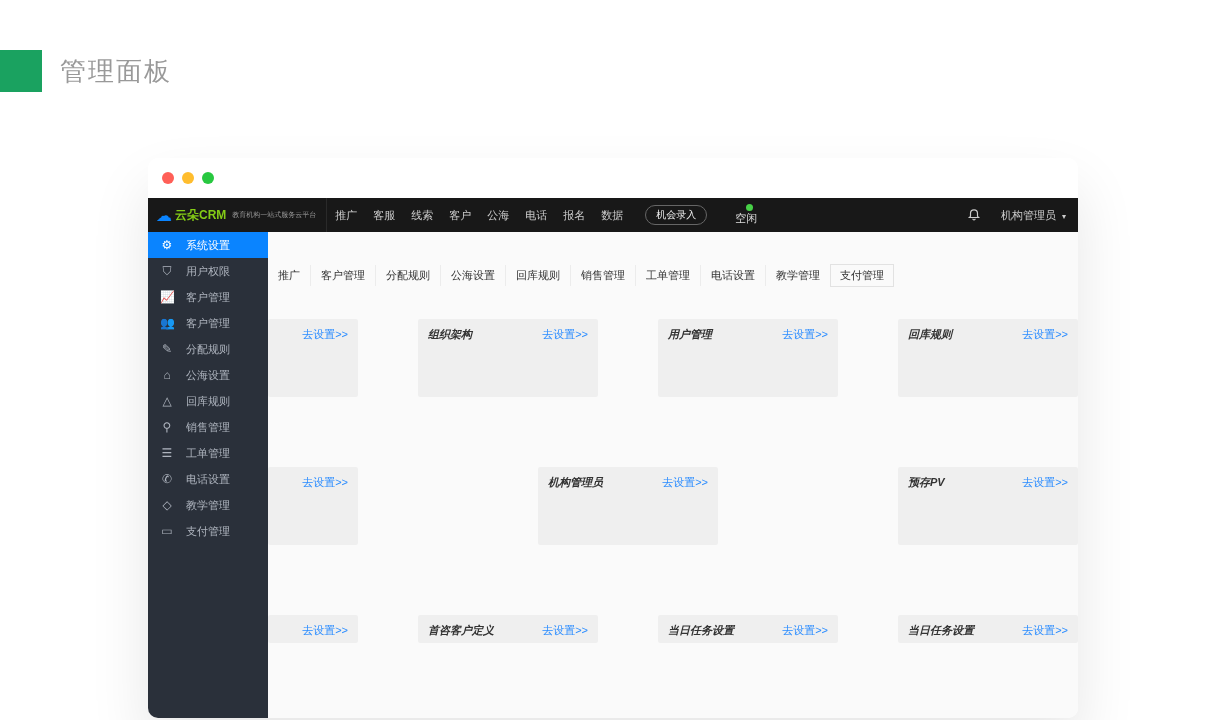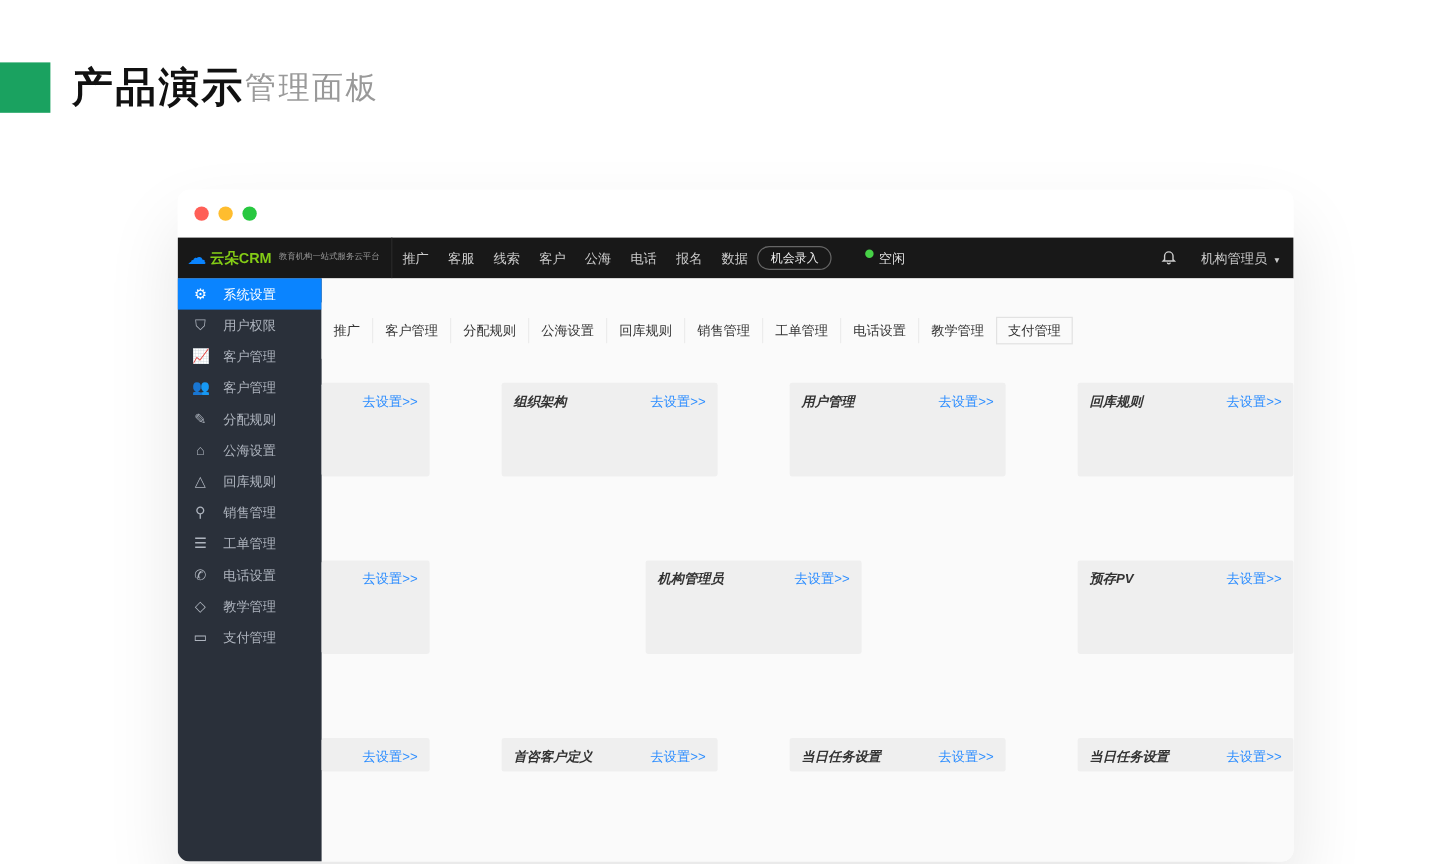--- a/index.html
+++ b/index.html
@@ -43,24 +43,24 @@
   .brand {
     display:flex; align-items:center; padding:0 10px 0 8px; height:100%;
     border-right:1px solid #2a2a2a; margin-right:8px;
   }
   .brand .cloud { color:#0a84ff; font-size:16px; margin-right:3px; }
   .brand .btxt  { font-size:12px; font-weight:700; color:#84cc16; }
   .brand .bsub  { font-size:7px; color:#999; margin-left:6px; line-height:1.1; }
   .nav-items { display:flex; gap:16px; align-items:center; }
   .nav-items .nitem { color:#ccc; cursor:pointer; }
   .rec-btn {
-    margin-left:8px; padding:2px 10px; border:1px solid #666;
+    margin-left:22px; padding:2px 10px; border:1px solid #666;
     border-radius:10px; font-size:10px; color:#eee; cursor:pointer;
   }
-  .status-dot { display:flex; align-items:flex-start; margin-left:28px; }
+  .status-dot { display:flex; align-items:flex-end; margin-left:28px;flex-direction:column; }
   .status-dot .sd { width:7px; height:7px; border-radius:50%; background:#47d147; margin-right:4px; }
   .tb-spacer { flex:1; }
   .bell { font-size:13px; margin-right:20px; color:#ccc; cursor:pointer; }
   .user { color:#ccc; cursor:pointer; }
   .user .chev { margin-left:3px; font-size:8px; }
 
   
   .app-body { position:absolute; left:0; top:74px; right:0; bottom:0; background:#fafafa; }
 
   
@@ -107,21 +107,20 @@
 
   
   .card-row.cut .card { height:28px; }
 
 </style>
 </head>
 <body>
 
 <div class="slide-title">
   <div class="accent-sq"></div>
-  <div class="title-big">产品演示</div>
   <div class="title-sub">管理面板</div>
 </div>
 
 <div class="app-window">
 
   <div class="win-titlebar">
     <div class="dot r"></div>
     <div class="dot y"></div>
     <div class="dot g"></div>
   </div>

